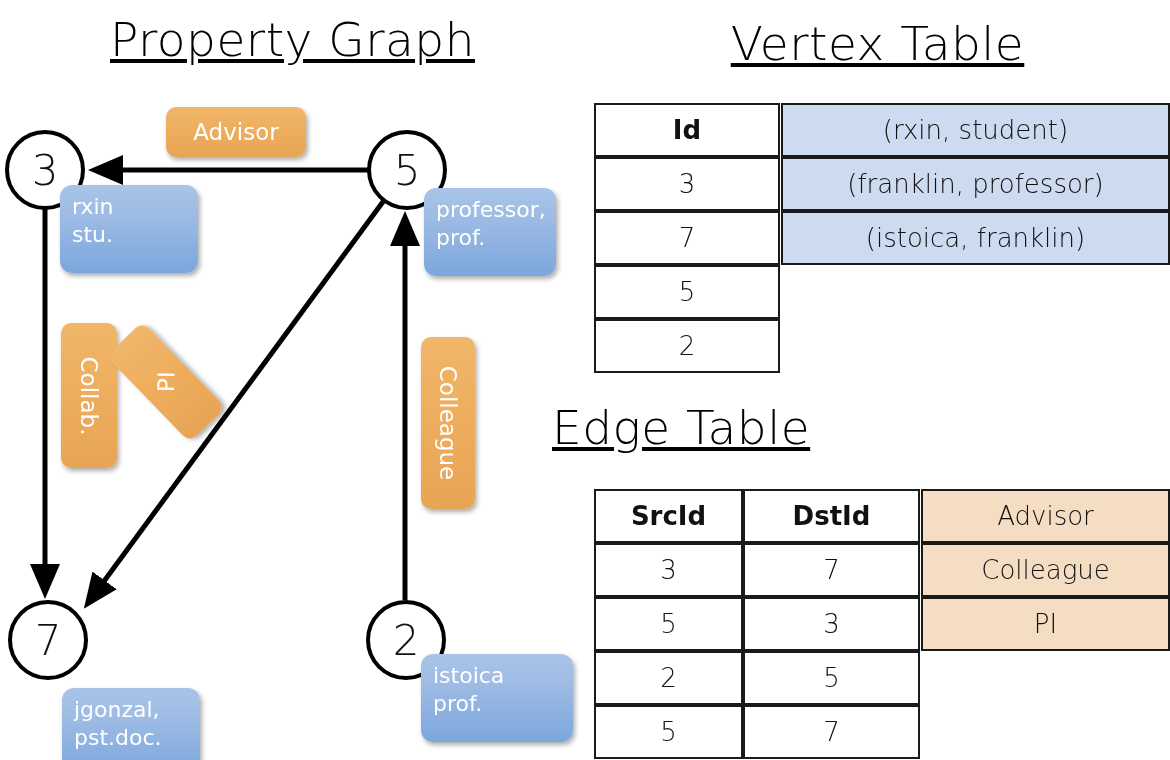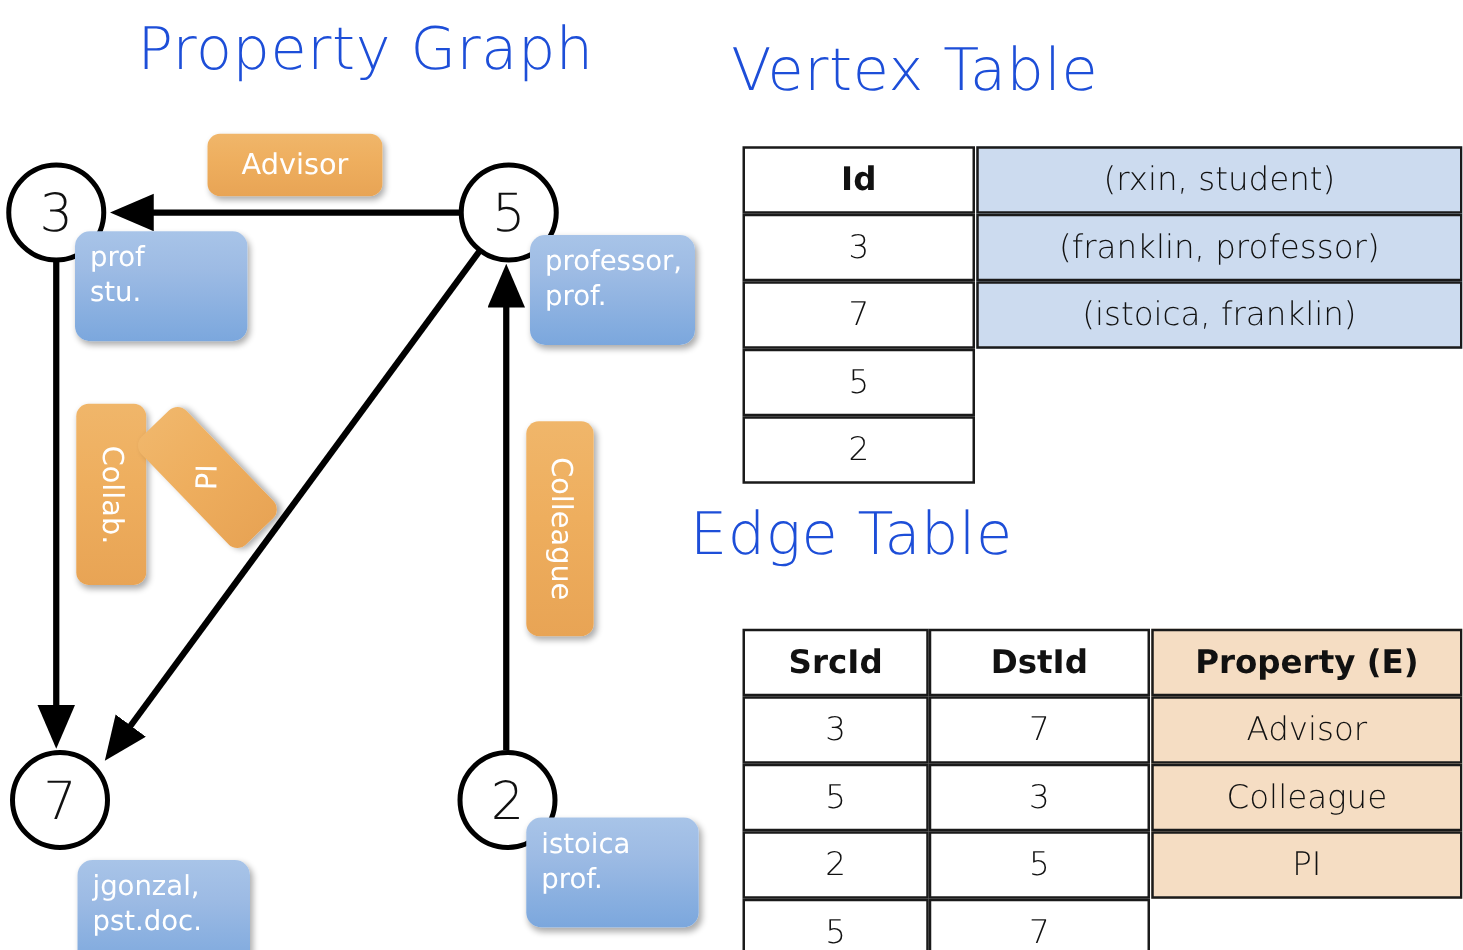--- a/index.html
+++ b/index.html
@@ -8,26 +8,27 @@
     font-family:"Liberation Sans", sans-serif;
     color:#000;
     -webkit-font-smoothing:antialiased;
   }
 
   
   .title{
     position:absolute;
     font-family:"DejaVu Sans", sans-serif;
     font-weight:300;
-    color:#1d4ed8;
+    color:#000000;
     white-space:nowrap;
     letter-spacing:.5px;
+    text-decoration:underline;
   }
   #title-property-graph{ left:0; top:12px; width:585px; text-align:center; font-size:47px; }
-  #title-vertex-table { left:585px; top:29px; width:585px; font-size:47px; }
+  #title-vertex-table { left:585px; top:16px; width:585px; text-align:center; font-size:47px; }
   #title-edge-table   { left:552px; top:400px; width:585px; text-align:left; font-size:47px; }
 
   
   #graph-panel{position:absolute;left:0;top:0;width:585px;height:760px;}
   #graph-svg{position:absolute;left:0;top:0;width:585px;height:760px;}
 
   .vnode{
     position:absolute;
     width:80px;height:80px;border-radius:50%;
     border:4px solid #000; background:#fff;
@@ -65,21 +66,21 @@
     font-weight:400;
     font-size:23px;
     display:flex;align-items:center;justify-content:center;
     box-sizing:border-box;
     z-index:5;
   }
   .rot-cw  > span{ display:block; transform:rotate(90deg); white-space:nowrap; }
   .rot-pi  > span{ display:block; transform:rotate(-45deg); white-space:nowrap; }
 
   
-  .tbl{position:absolute;border-collapse:separate;border-spacing:0;margin-top:14px;}
+  .tbl{position:absolute;border-collapse:separate;border-spacing:0;}
   .tbl td,.tbl th{
     border:2.5px solid #1a1a1a;
     font-family:"DejaVu Sans", sans-serif;
     font-weight:300;
     font-size:26px;
     color:#111;
     text-align:center;
     padding:0;
     box-sizing:border-box;
     white-space:nowrap;
@@ -136,32 +137,32 @@
       <span>5</span>
     </div>
   <div class="vnode" style="left:8px;  top:600px;">
       <span>7</span>
     </div>
   <div class="vnode" style="left:366px;top:600px;">
       <span>2</span>
     </div>
 
   <div class="propbox" style="left:60px; top:185px; width:138px; height:88px;">
-    <div>prof</div>
+    <div>rxin</div>
     <div>stu.</div>
   </div>
   <div class="propbox" style="left:424px; top:188px; width:132px; height:88px;">
     <div>professor,</div>
     <div>prof.</div>
   </div>
   <div class="propbox" style="left:62px; top:688px; width:138px; height:88px;">
     <div>jgonzal,</div>
     <div>pst.doc.</div>
   </div>
-  <div class="propbox" style="left:421px; top:654px; width:138px; height:88px;">
+  <div class="propbox" style="left:421px; top:654px; width:152px; height:88px;">
     <div>istoica</div>
     <div>prof.</div>
   </div>
 
   <div class="edgelabel" style="left:166px; top:107px; width:140px; height:50px;">
     <span>Advisor</span>
   </div>
 
   <div class="edgelabel rot-cw" style="left:61px; top:323px; width:56px; height:145px;">
     <span>Collab.</span>
@@ -249,23 +250,20 @@
         <td>5</td>
       </tr>
   <tr>
         <td>7</td>
       </tr>
 </tbody>
   </table>
 
 <table class="tbl et-prop">
   <tbody>
-      <tr>
-    <th>Property (E)</th>
-  </tr>
   <tr>
         <td>Advisor</td>
       </tr>
   <tr>
         <td>Colleague</td>
       </tr>
   <tr>
         <td>PI</td>
       </tr>
 </tbody>

